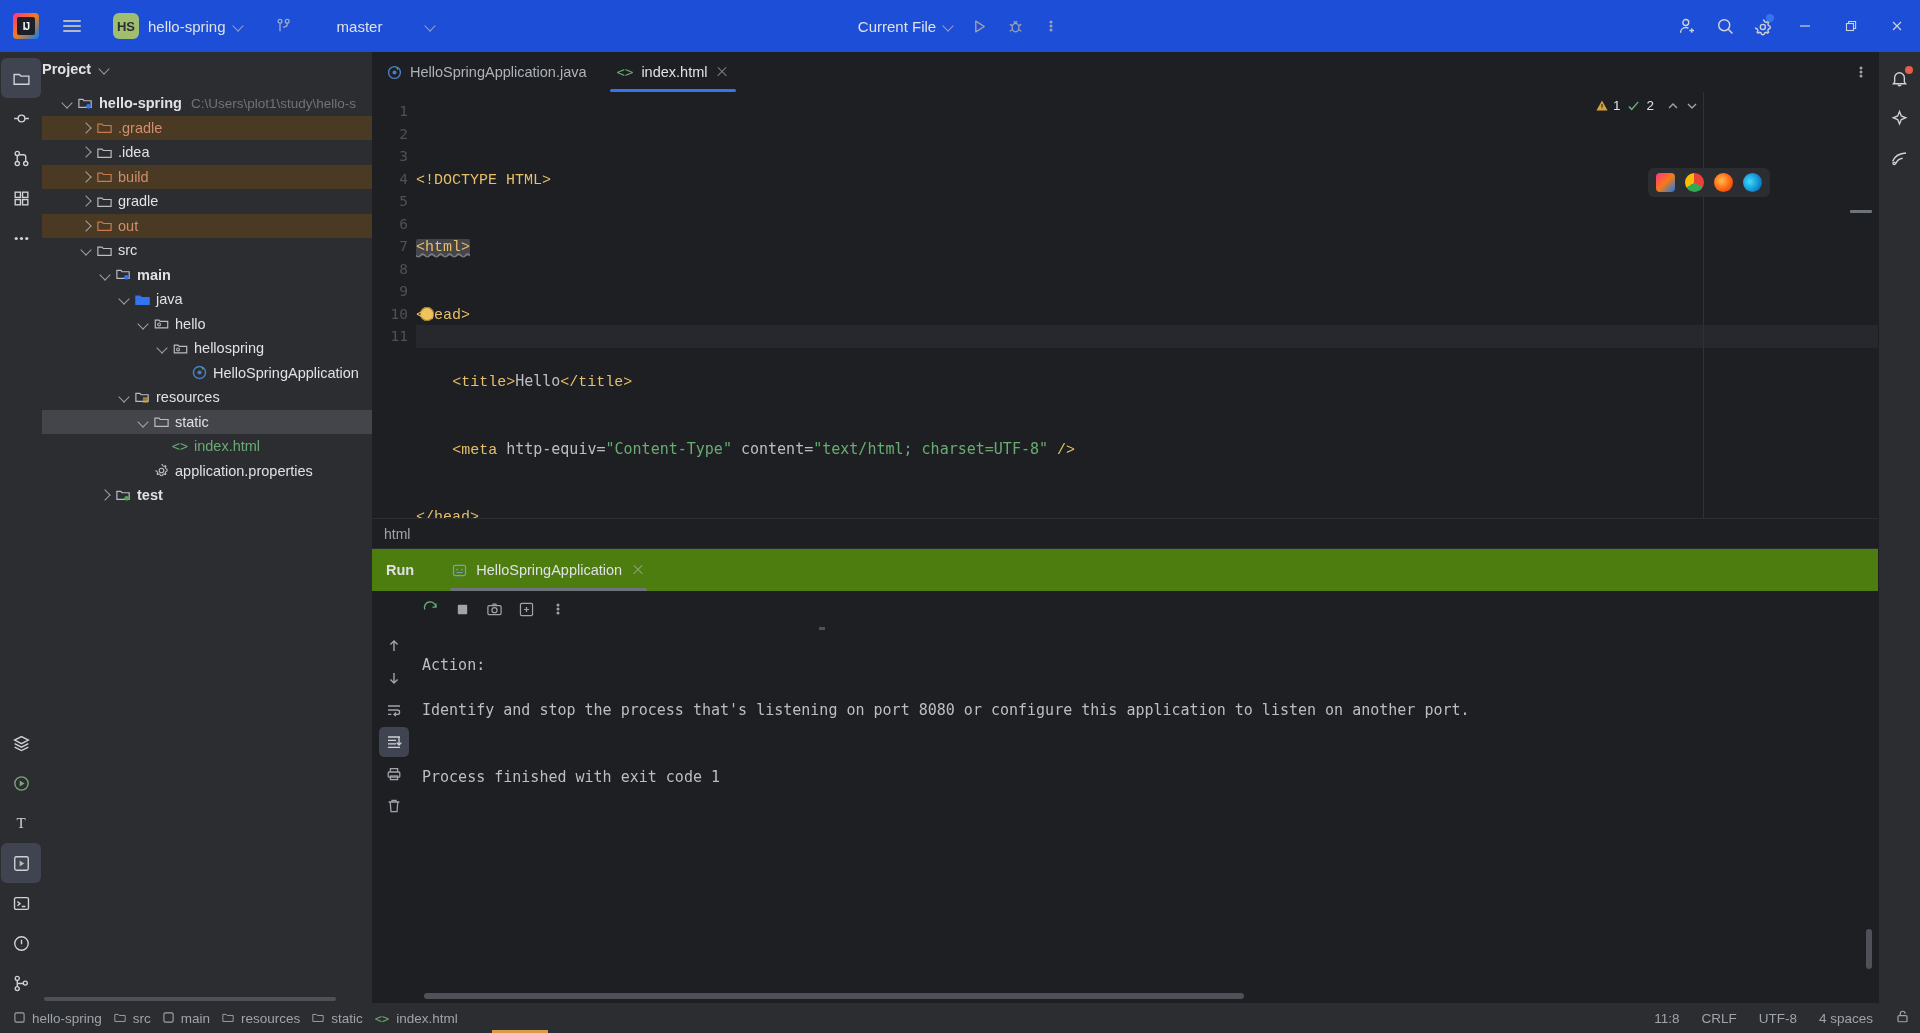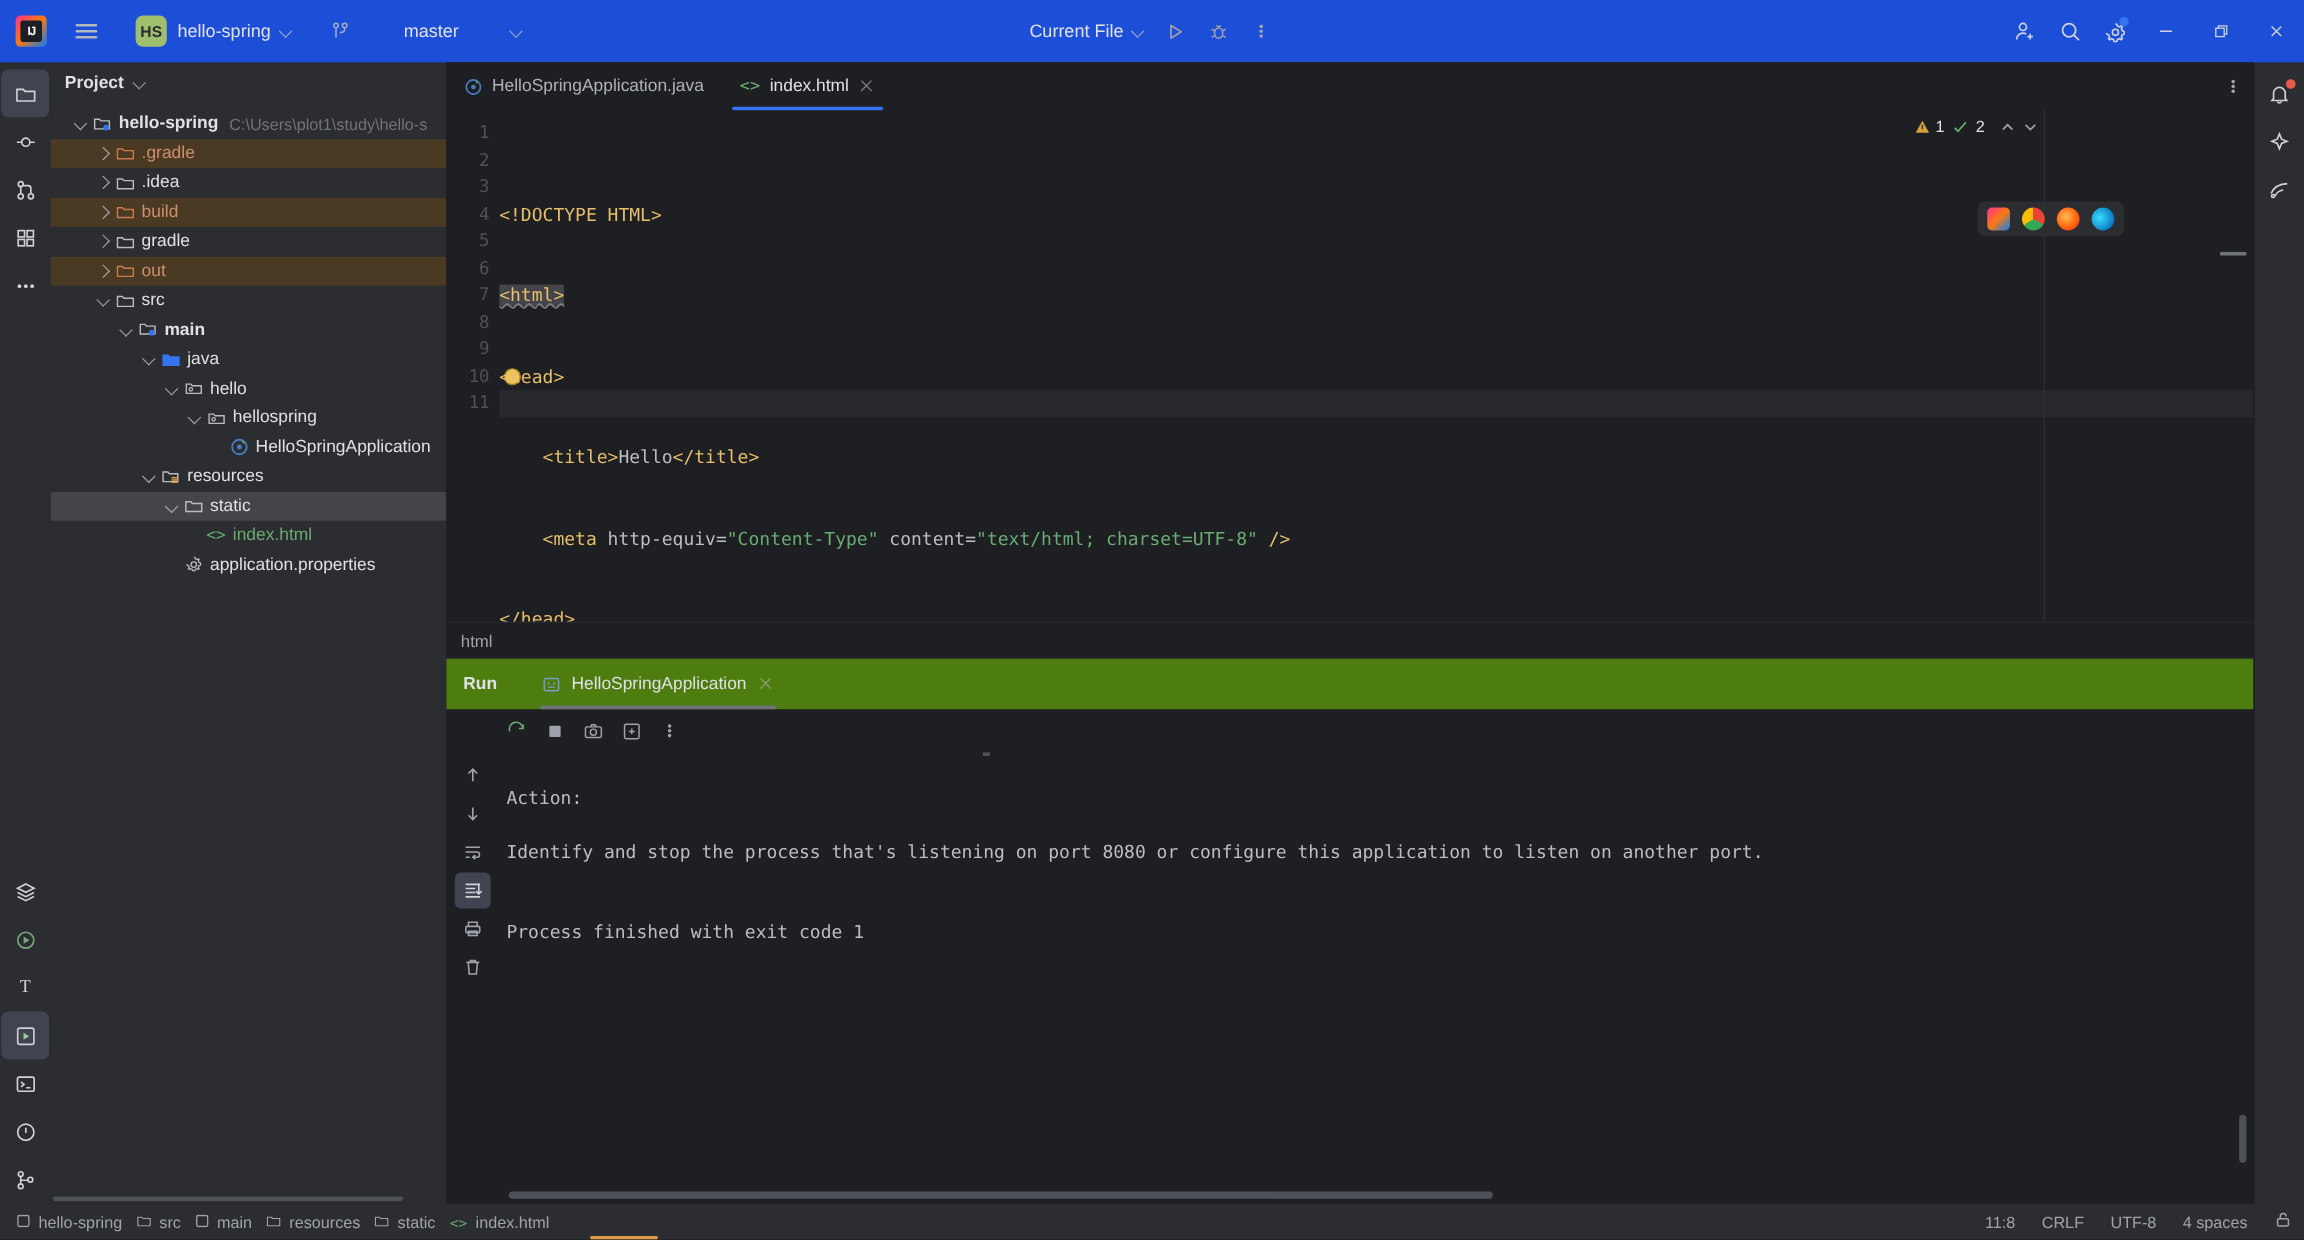--- a/index.html
+++ b/index.html
@@ -63,21 +63,21 @@
     width: 42px; background:#2b2d30; display:flex; flex-direction:column; align-items:center;
     flex:0 0 42px; padding-top: 6px;
   }
   .stripe.right { border-left: 1px solid #1e1f22; }
   .st-ico { width: 40px; height: 40px; display:flex; align-items:center; justify-content:center; cursor:pointer; border-radius:6px; position:relative;}
   .st-ico.active { background:#3f4450; }
   .st-spacer { flex:1; }
 
   
   .projpanel { width: 330px; flex:0 0 330px; background:#2b2d30; display:flex; flex-direction:column; min-height:0; }
-  .pp-head { height: 34px; display:flex; align-items:center; padding: 0 12px; }
+  .pp-head { height: 34px; display:flex; align-items:center; padding: 0 0; }
   .pp-title { font-size:14.5px; font-weight:700; color:#dfe1e5; }
   .tree { flex:1; overflow:hidden; padding-top: 5px; position:relative; font-size: 14.5px; }
   .row { height: 24.5px; display:flex; align-items:center; white-space:nowrap; cursor:pointer; position:relative; }
   .row.sel { background:#43454a; }
   .row.excl { background:#4a3a23; }
   .arrow { width: 16px; height: 16px; flex:0 0 16px; position:relative; opacity:.8; }
   .arrow.down::after { content:""; position:absolute; left:3px; top:4px; width:7px;height:7px;
      border-right:1.6px solid #b9bcc2; border-bottom:1.6px solid #b9bcc2; transform:rotate(45deg); }
   .arrow.right::after { content:""; position:absolute; left:3px; top:4px; width:7px;height:7px;
      border-right:1.6px solid #b9bcc2; border-bottom:1.6px solid #b9bcc2; transform:rotate(-45deg); }
@@ -103,21 +103,21 @@
 
   .editorwrap { flex:1; display:flex; min-height:0; position:relative; background:#1e1f22; }
   .gutter { width: 44px; flex:0 0 44px; text-align:right; padding-top: 8px; font-family:"DejaVu Sans Mono", monospace;
             font-size:14.5px; color:#4e5157; user-select:none; }
   .gutter div { height: 22.5px; line-height:22.5px; padding-right: 8px; position:relative; }
   .bulb { position:absolute; right:-18px; top:4px; width:14px;height:14px;border-radius:50%;
           background:#f2c55c; box-shadow:0 0 0 1px #9c7b20 inset;}
   .code { flex:1; padding-top: 8px; font-family:"DejaVu Sans Mono", monospace; font-size:15px;
           line-height:22.5px; white-space:pre; overflow:hidden; position:relative; color:#bcbec4;}
   .code .ln { height:22.5px; }
-  .tg { color:#e8bf6a; }
+  .tg { color:#e8bf6a;font-family:Liberation Mono, monospace; }
   .at { color:#bcbec4; }
   .av { color:#6aab73; }
   .txt { color:#bcbec4; }
   .hl-tag { background:#43454a; border-radius:2px; }
   .sq-gray { text-decoration: underline wavy #7a7d84; text-decoration-skip-ink: none; }
   .curline { position:absolute; left:0; right:0; height:22.5px; background:#26282e; }
 
   .rightedge { position:absolute; right:0; top:0; bottom:0; width: 175px; border-left:1px solid #303136; }
   .insp-widget { position:absolute; right: 178px; top: 6px; display:flex; align-items:center; gap:7px; font-size:13.5px;}
   .insp-warn { color:#dfe1e5; display:flex; align-items:center; gap:4px; }
@@ -507,20 +507,31 @@
           <div class="row">
             <span style="width:94px;display:inline-block"></span>
             <span class="arrow none"></span>
             <span class="ficon">
               <svg width="17" height="17" viewBox="0 0 18 18">
                 <circle cx="9" cy="9" r="2.4" fill="none" stroke="#b9bcc2" stroke-width="1.2"></circle>
                 <path d="M9 2.6l1 .2.5 1.3 1.3.5 1.2-.7.7.7-.7 1.2.5 1.3 1.3.5.2 1-.2 1-1.3.5-.5 1.3.7 1.2-.7.7-1.2-.7-1.3.5-.5 1.3-1 .2-1-.2-.5-1.3-1.3-.5-1.2.7-.7-.7.7-1.2-.5-1.3-1.3-.5-.2-1" fill="none" stroke="#b9bcc2" stroke-width="1.1"></path>
               </svg>
             </span>
             <span class="lbl   ">application.properties</span>
+          </div>
+          <div class="row">
+            <span style="width:56px;display:inline-block"></span>
+            <span class="arrow right"></span>
+            <span class="ficon">
+              <svg width="17" height="17" viewBox="0 0 18 18">
+                <path d="M2 4.6h4.2l1.3 1.5H15v7H2z" fill="none" stroke="#b9bcc2" stroke-width="1.25"></path>
+                <circle cx="12.4" cy="12" r="2.6" fill="#5a9e5a"></circle>
+              </svg>
+            </span>
+            <span class="lbl b  ">test</span>
           </div>
           <div class="pp-scroll"></div>
         </div>
     </div>
 
     <div class="editorcol">
 
       <div class="tabsrow">
         <div class="etab">
           <svg width="15" height="15" viewBox="0 0 16 16">

